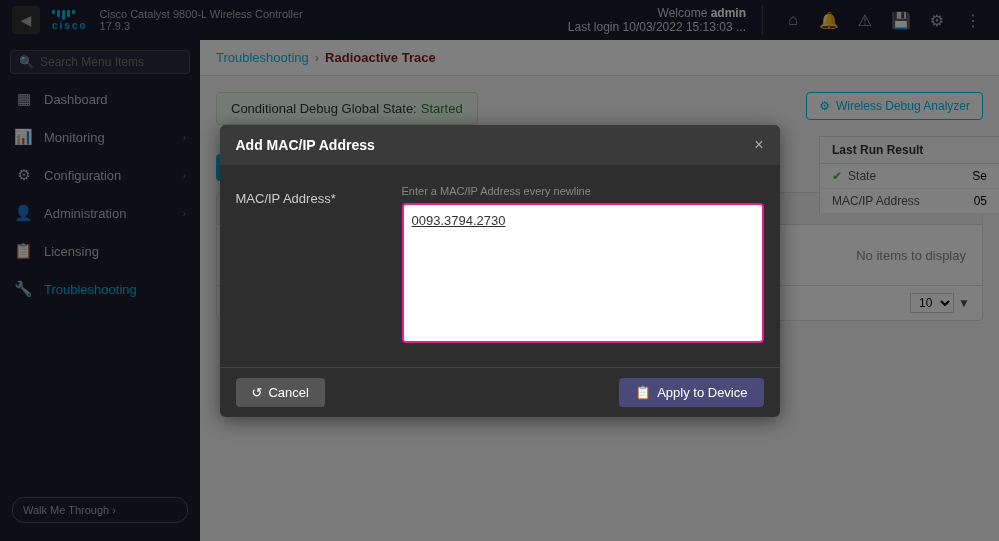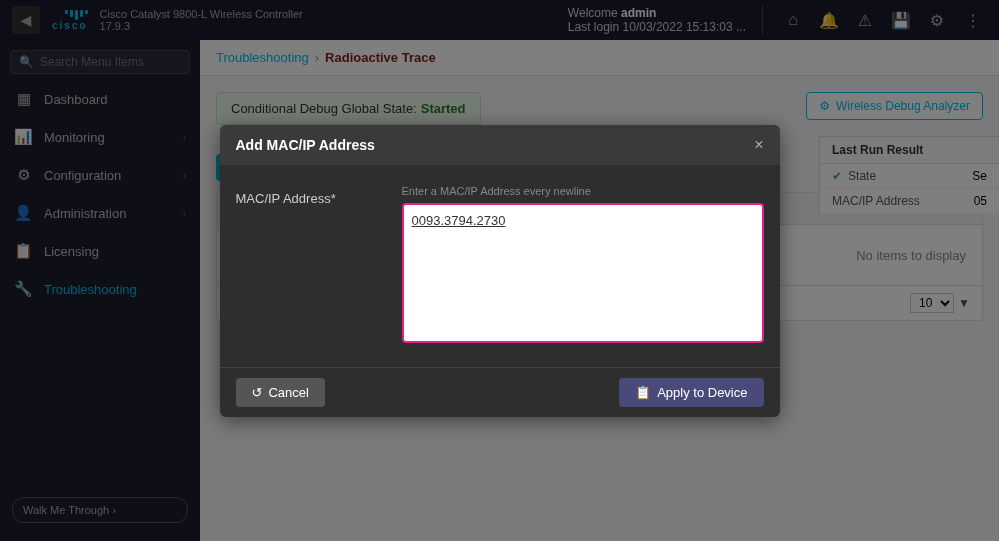--- a/index.html
+++ b/index.html
@@ -20,21 +20,21 @@
       background: #333;
       border: none;
       color: #aaa;
       width: 28px; height: 28px;
       border-radius: 4px;
       cursor: pointer;
       display: flex; align-items: center; justify-content: center;
       font-size: 14px;
     }
     .header-logo {
-      display: flex; flex-direction: column; align-items: flex-end;
+      display: flex; flex-direction: column; align-items: flex-start;
     }
     .header-logo-cisco {
       color: #00bceb;
       font-size: 10px;
       font-weight: bold;
       letter-spacing: 2px;
     }
     .header-logo-bars {
       display: flex; gap: 2px;
     }
@@ -57,21 +57,21 @@
     }
     .header-icons {
       display: flex; align-items: center; gap: 8px;
     }
     .header-icon-btn {
       background: none; border: none; color: #aaa;
       cursor: pointer; font-size: 16px; width: 28px; height: 28px;
       display: flex; align-items: center; justify-content: center;
     }
     .header-user {
-      color: #ccc; font-size: 12px; text-align: left;
+      color: #ccc; font-size: 12px; text-align: right;
     }
     .header-user strong { color: white; }
     .header-divider {
       width: 1px; height: 30px; background: #444; margin: 0 4px;
     }
 
     
     .layout {
       display: flex;
       flex: 1;
@@ -162,21 +162,21 @@
       background: #e8f4e8;
       border: 1px solid #c8dfc8;
       border-radius: 4px;
       padding: 8px 14px;
       font-size: 13px;
       color: #333;
       margin-bottom: 14px;
       display: inline-flex; align-items: center; gap: 4px;
       width: auto;
     }
-    .debug-state-bar .started { color: #2a7a2a; font-weight: bold; }
+    .debug-state-bar .started { color: #2a7a2a; font-weight: normal; }
 
     
     .wireless-debug-btn {
       position: absolute;
       top: 16px;
       right: 16px;
       background: white;
       border: 1px solid #00bceb;
       color: #00bceb;
       font-size: 12px;

